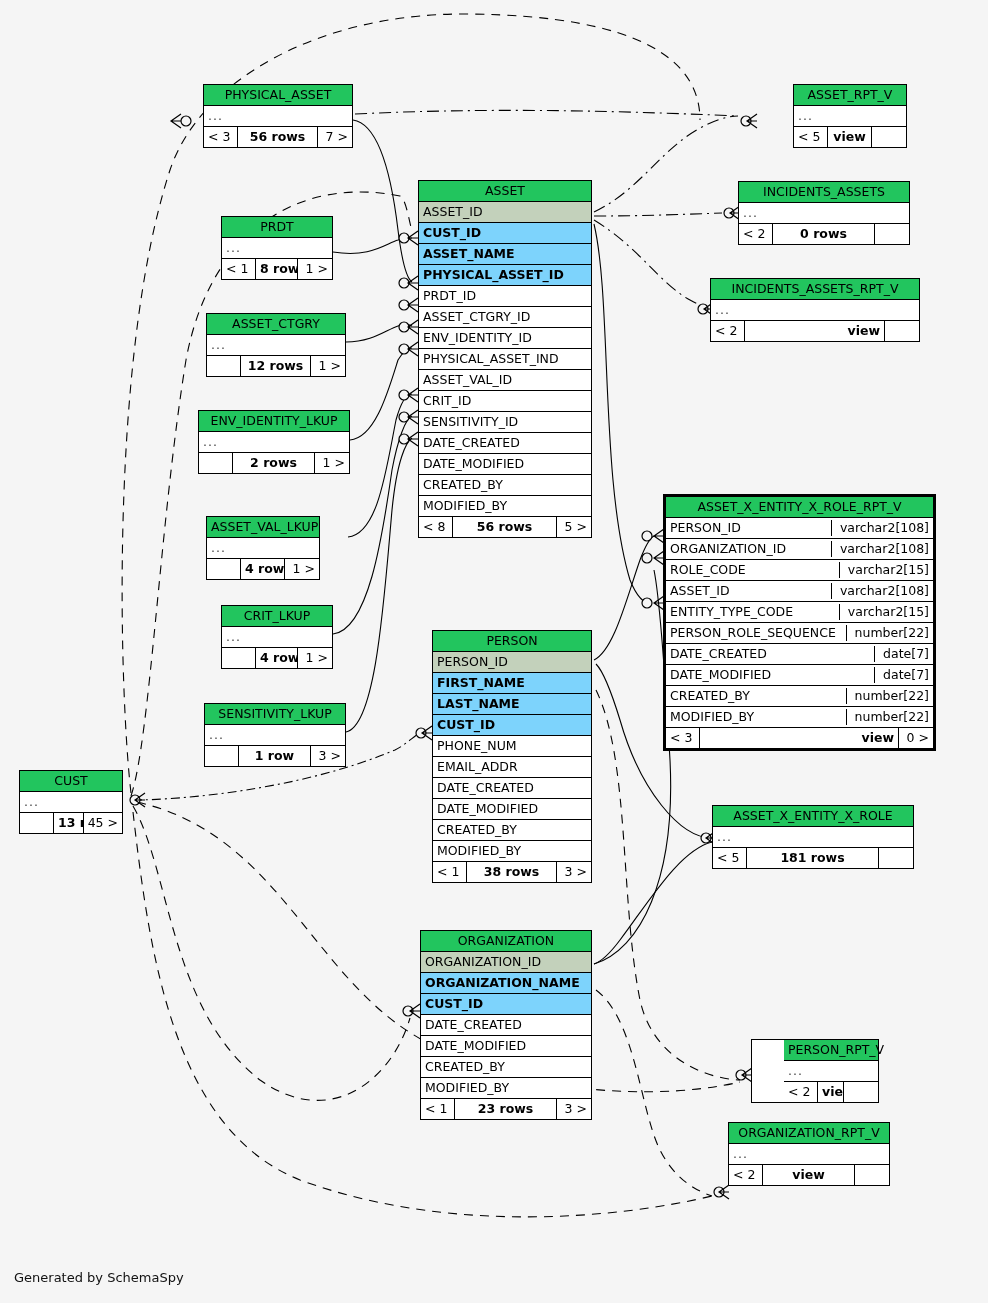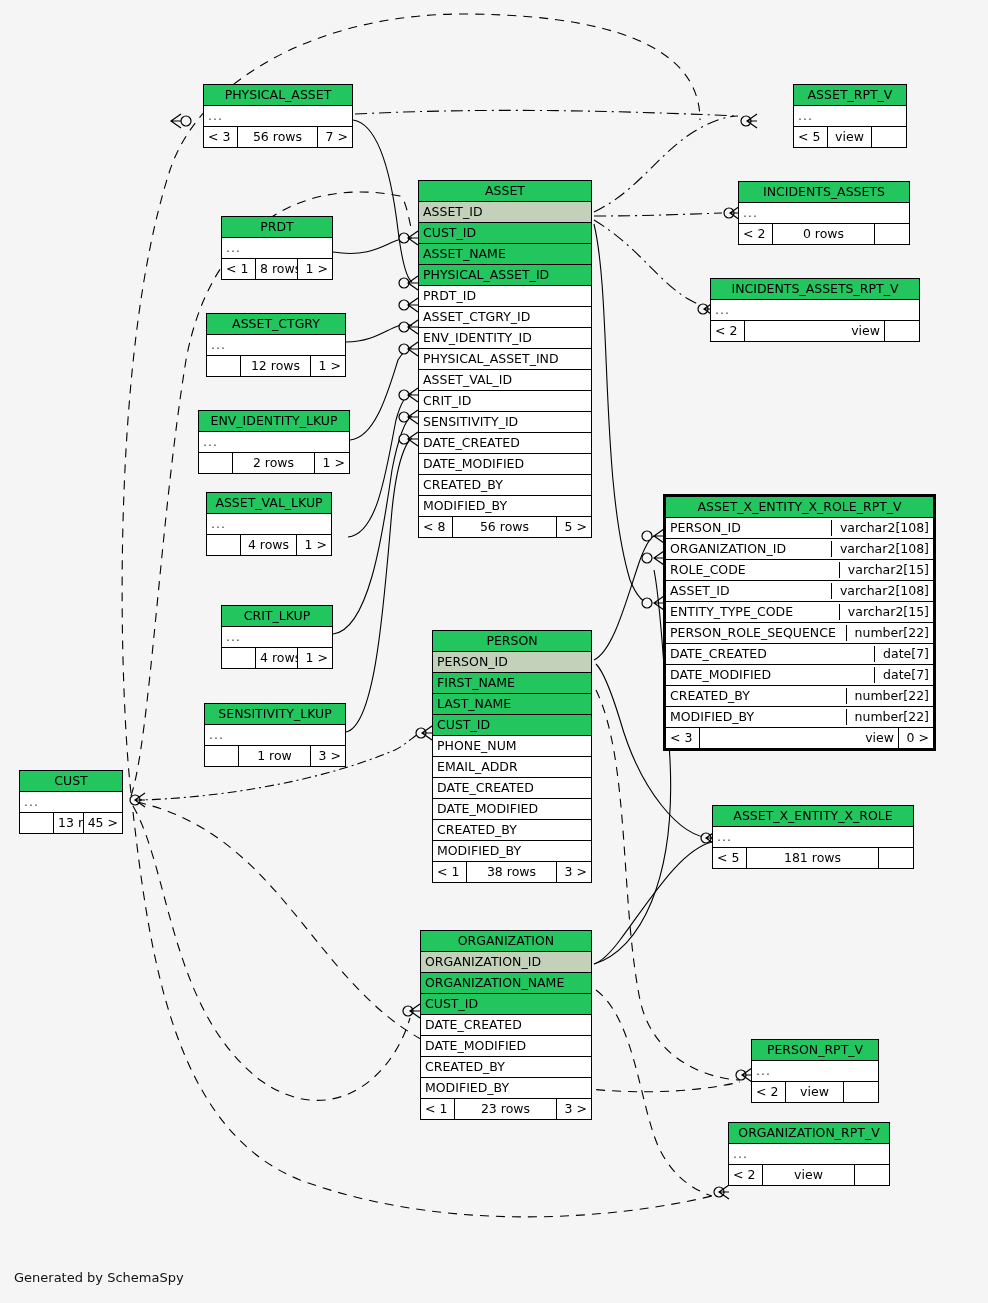--- a/index.html
+++ b/index.html
@@ -11,28 +11,28 @@
        box-sizing:border-box;font-size:12.5px;color:#000;}
   .tbl.view-strong{border:3px solid #000;}
   .tbl .hdr{background:#22c55e;text-align:center;padding:2px 4px;
             border-bottom:1px solid #000;line-height:16px;white-space:nowrap;}
   .tbl .col{padding:2px 4px;border-bottom:1px solid #000;line-height:16px;
             white-space:nowrap;display:flex;justify-content:space-between;}
   .tbl .col .cn{overflow:hidden;}
   .tbl .col .ct{padding-left:8px;border-left:1px solid #000;margin-left:6px;
                 margin-right:-4px;padding-right:4px;}
   .tbl .col.pk{background:#c3d1bb;}
-  .tbl .col.idx{background:#22c55e;}
+  .tbl .col.idx{background:#7dd3fc;font-weight:bold;}
   .tbl .col.ell{color:#444;letter-spacing:1px;}
   .tbl .foot{display:flex;line-height:16px;}
   .tbl .foot>div{padding:2px 4px;border-right:1px solid #000;box-sizing:border-box;
                  white-space:nowrap;overflow:hidden;}
   .tbl .foot>div:last-child{border-right:none;}
   .tbl .foot .f0{flex:0 0 auto;text-align:left;}
-  .tbl .foot .f1{flex:1 1 auto;text-align:center;}
+  .tbl .foot .f1{flex:1 1 auto;text-align:center;font-weight:bold;}
   .tbl .foot .f2{flex:0 0 auto;text-align:right;}
   .tbl .foot.rt .f1{text-align:right;}
 
   .credit{position:absolute;left:14px;top:1270px;font-size:13px;color:#111;}
 </style>
 </head>
 <body>
 
 <svg id="edges" viewBox="0 0 988 1303">
   <defs>
@@ -171,21 +171,21 @@
       <div class="hdr">ENV_IDENTITY_LKUP</div>
       <div class="col ell">
         <span class="cn">...</span>
       </div>
       <div class="foot">
         <div class="f0" style="min-width: 34px;"></div>
         <div class="f1">2 rows</div>
         <div class="f2" style="min-width: 34px;">1 &gt;</div>
       </div>
     </div>
-    <div class="tbl" style="left: 206px; top: 492px; width: 126px;">
+    <div class="tbl" style="left: 206px; top: 516px; width: 114px;">
       <div class="hdr">ASSET_VAL_LKUP</div>
       <div class="col ell">
         <span class="cn">...</span>
       </div>
       <div class="foot">
         <div class="f0" style="min-width: 34px;"></div>
         <div class="f1">4 rows</div>
         <div class="f2" style="min-width: 34px;">1 &gt;</div>
       </div>
     </div>
@@ -427,21 +427,21 @@
       <div class="hdr">ASSET_X_ENTITY_X_ROLE</div>
       <div class="col ell">
         <span class="cn">...</span>
       </div>
       <div class="foot">
         <div class="f0" style="min-width: 34px;">&lt; 5</div>
         <div class="f1">181 rows</div>
         <div class="f2" style="min-width: 34px;"></div>
       </div>
     </div>
-    <div class="tbl" style="left: 751px; top: 1039px; width: 128px;">
+    <div class="tbl" style="left: 751px; top: 1039px; width: 128px; padding-left: 32px;">
       <div class="hdr">PERSON_RPT_V</div>
       <div class="col ell">
         <span class="cn">...</span>
       </div>
       <div class="foot">
         <div class="f0" style="min-width: 34px;">&lt; 2</div>
         <div class="f1">view</div>
         <div class="f2" style="min-width: 34px;"></div>
       </div>
     </div>

